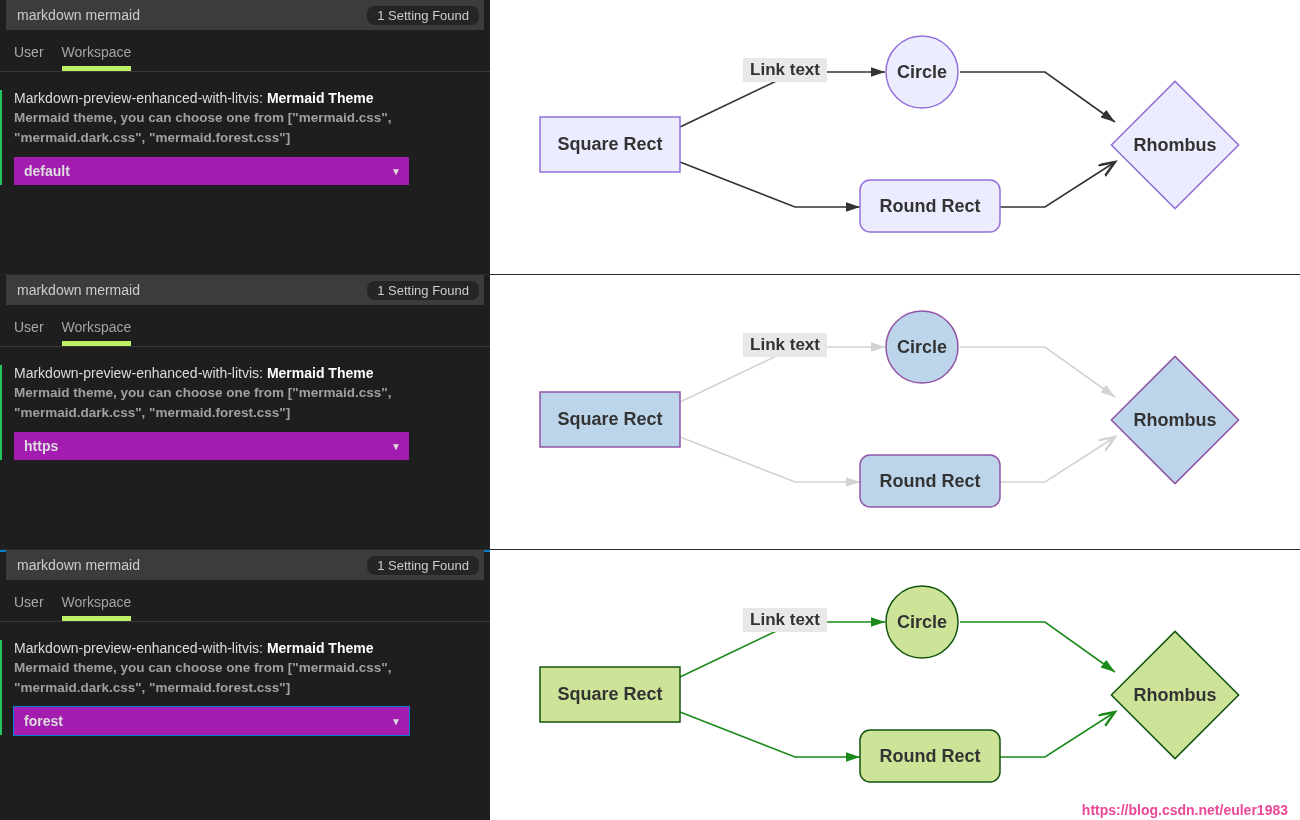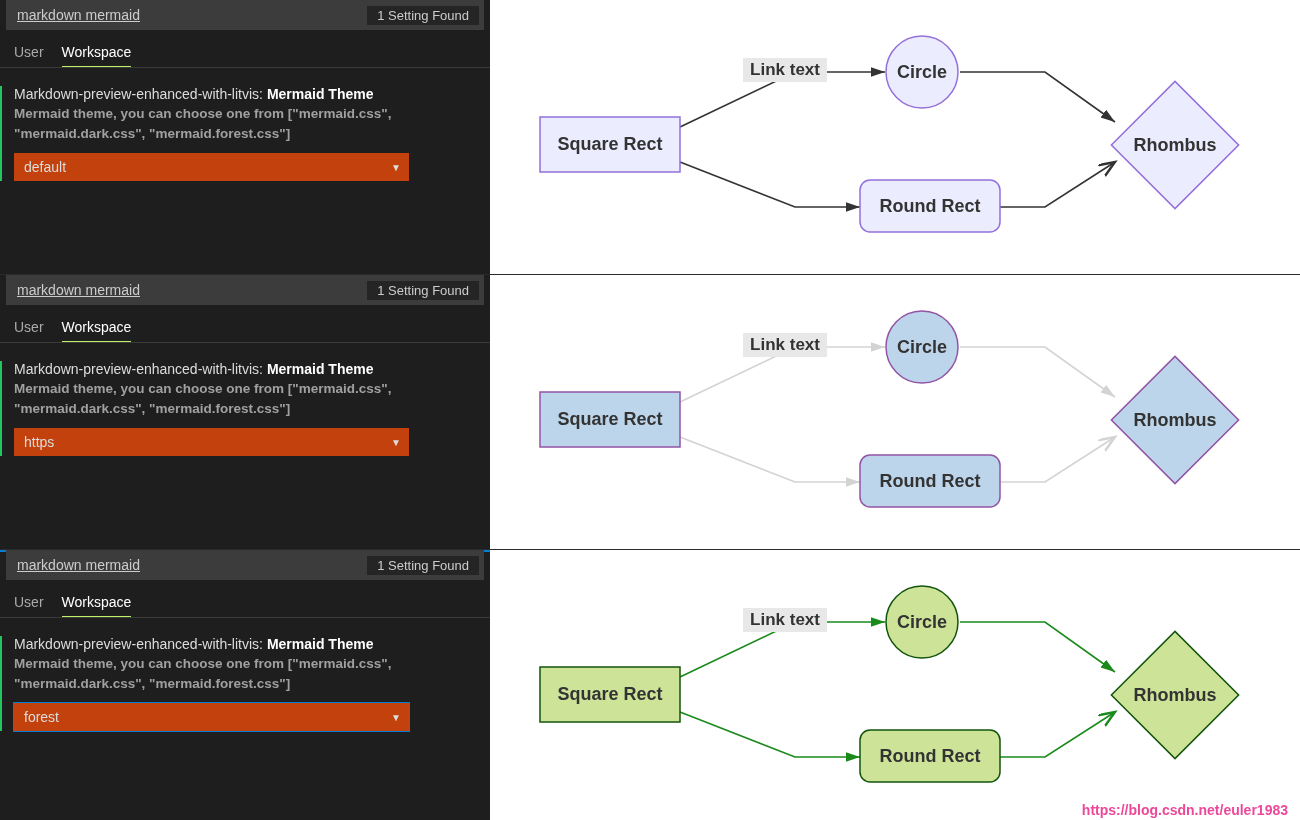--- a/index.html
+++ b/index.html
@@ -22,51 +22,52 @@
   }
   .search-row {
     display: flex; align-items: center;
     margin: 0 6px 6px 6px;
     background: #3c3c3c;
     border: 1px solid #3c3c3c;
     height: 30px;
   }
   .search-row input {
     flex: 1; background: transparent; border: none; color: #ccc;
-    padding: 4px 10px; font-size: 14px; outline: none; text-decoration: underline;
+    padding: 4px 10px; font-size: 14px; outline: none;
   }
   .badge {
     background: #252526; color: #ccc;
     padding: 2px 10px; font-size: 13px;
-    border-radius: 0; margin-right: 4px;
+    border-radius: 8px; margin-right: 4px;
     white-space: nowrap;
   }
   .tabs {
     display: flex; gap: 18px;
     padding: 8px 14px 0 14px;
     border-bottom: 1px solid #3a3a3a;
     font-size: 14px;
   }
   .tab { color: #aaa; padding-bottom: 6px; cursor: pointer; }
-  .tab.active { color: #ffffff; border-bottom: 1px solid #bef264; }
+  .tab.active { color: #a3a3a3; border-bottom: 5px solid #bef264; }
 
   .setting {
     margin: 18px 10px 0 0;
     padding: 0 10px 0 14px;
   }
   .setting.modified { border-left: 2px solid #22c55e; padding-left: 12px; }
   .setting .title { color: #ccc; font-size: 14px; margin-bottom: 2px; }
   .setting .title .ext { color: #ddd; }
   .setting .title .name { color: #fff; font-weight: 600; }
   .setting .desc { color: #a0a0a0; font-size: 13.5px; line-height: 1.5; margin-bottom: 8px; font-weight: bold; }
   .select-wrap {
     position: relative; width: 395px; height: 28px;
-    background: #c2410c; color:#ddd;
+    background: #a21caf; color:#ddd;
     display:flex; align-items:center; padding:0 10px;
     font-size: 14px;
+    font-weight: bold;
   }
   .select-wrap.focused { outline: 1px solid #007fd4; }
   .select-wrap .caret {
     position:absolute; right:8px; top:50%; transform: translateY(-50%);
     font-size:10px; color:#ddd;
   }
 
   
   .preview {
     flex: 1;

